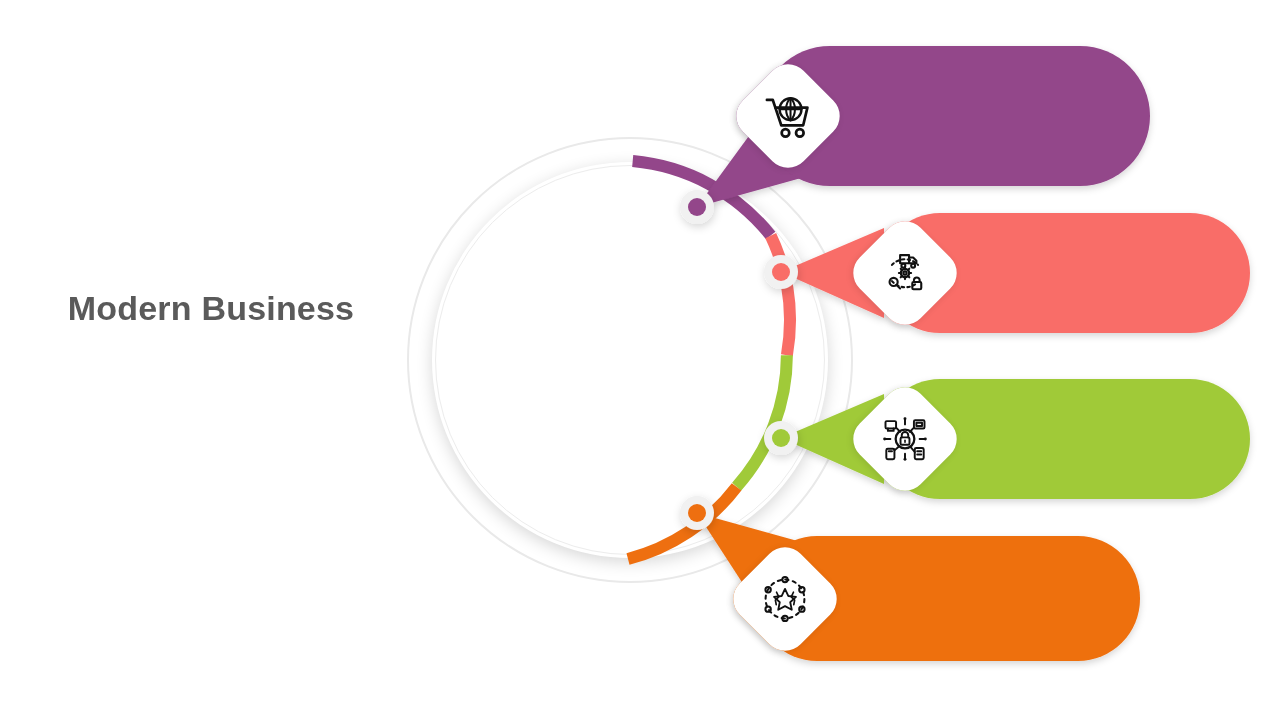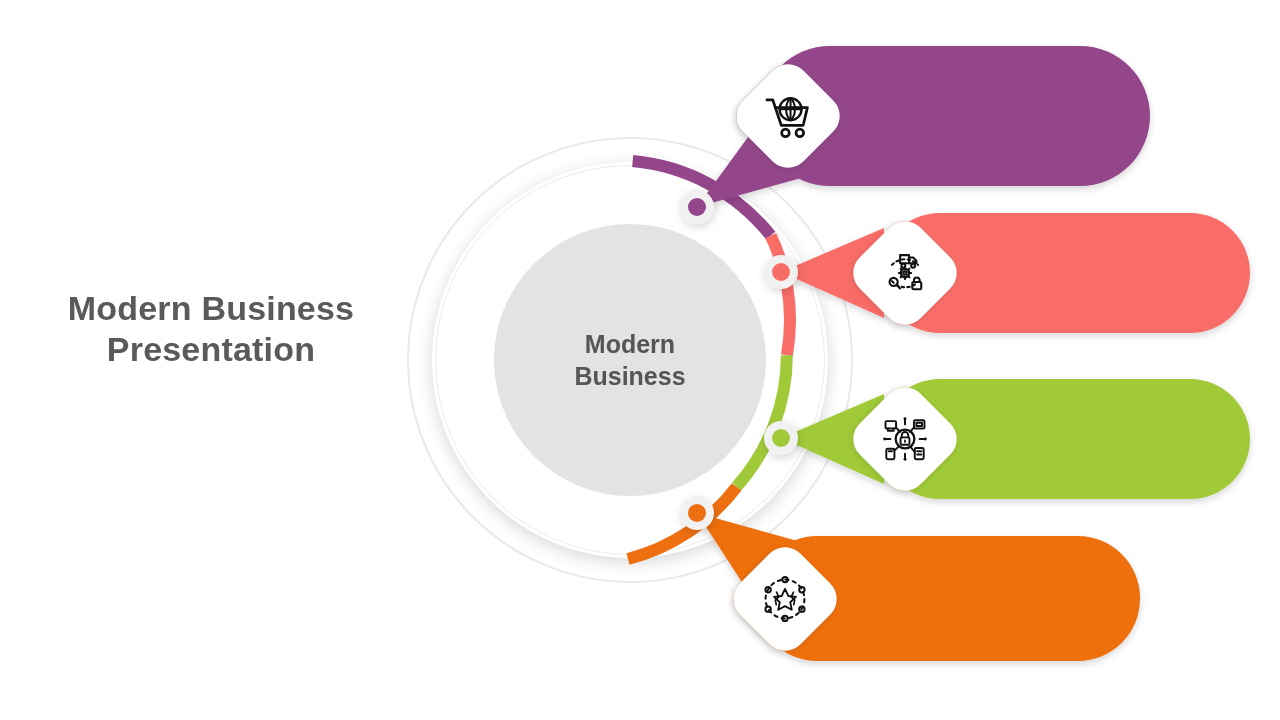--- a/index.html
+++ b/index.html
@@ -134,30 +134,25 @@
   }
   .icon-inner svg { display: block; }
 </style>
 </head>
 <body>
 
 <div id="slide" style="background: rgb(255, 255, 255);">
 
   <div id="title-block" style="color: rgb(90, 90, 90);">
     <span class="tline">Modern Business</span>
-    <span class="tline">Presentation</span>
   </div>
 
   <div id="hub">
     <div id="hub-outer" style="background: rgb(255, 255, 255);"></div>
     <div id="hub-ring"></div>
-    <div id="hub-inner" style="background: rgb(227, 227, 227);">
-      <div id="hub-label" style="color: rgb(85, 85, 85);">Modern
-Business</div>
-    </div>
   </div>
 
   <svg class="layer" id="arc-layer" viewBox="0 0 1280 720">
     <defs>
       <filter id="softshadow" x="-40%" y="-40%" width="200%" height="200%">
         <feDropShadow dx="1" dy="3" stdDeviation="4" flood-color="#000000" flood-opacity="0.16"></feDropShadow>
       </filter>
       <filter id="cardshadow" x="-25%" y="-25%" width="160%" height="160%">
         <feDropShadow dx="0" dy="3" stdDeviation="3.5" flood-color="#000000" flood-opacity="0.16"></feDropShadow>
       </filter>

